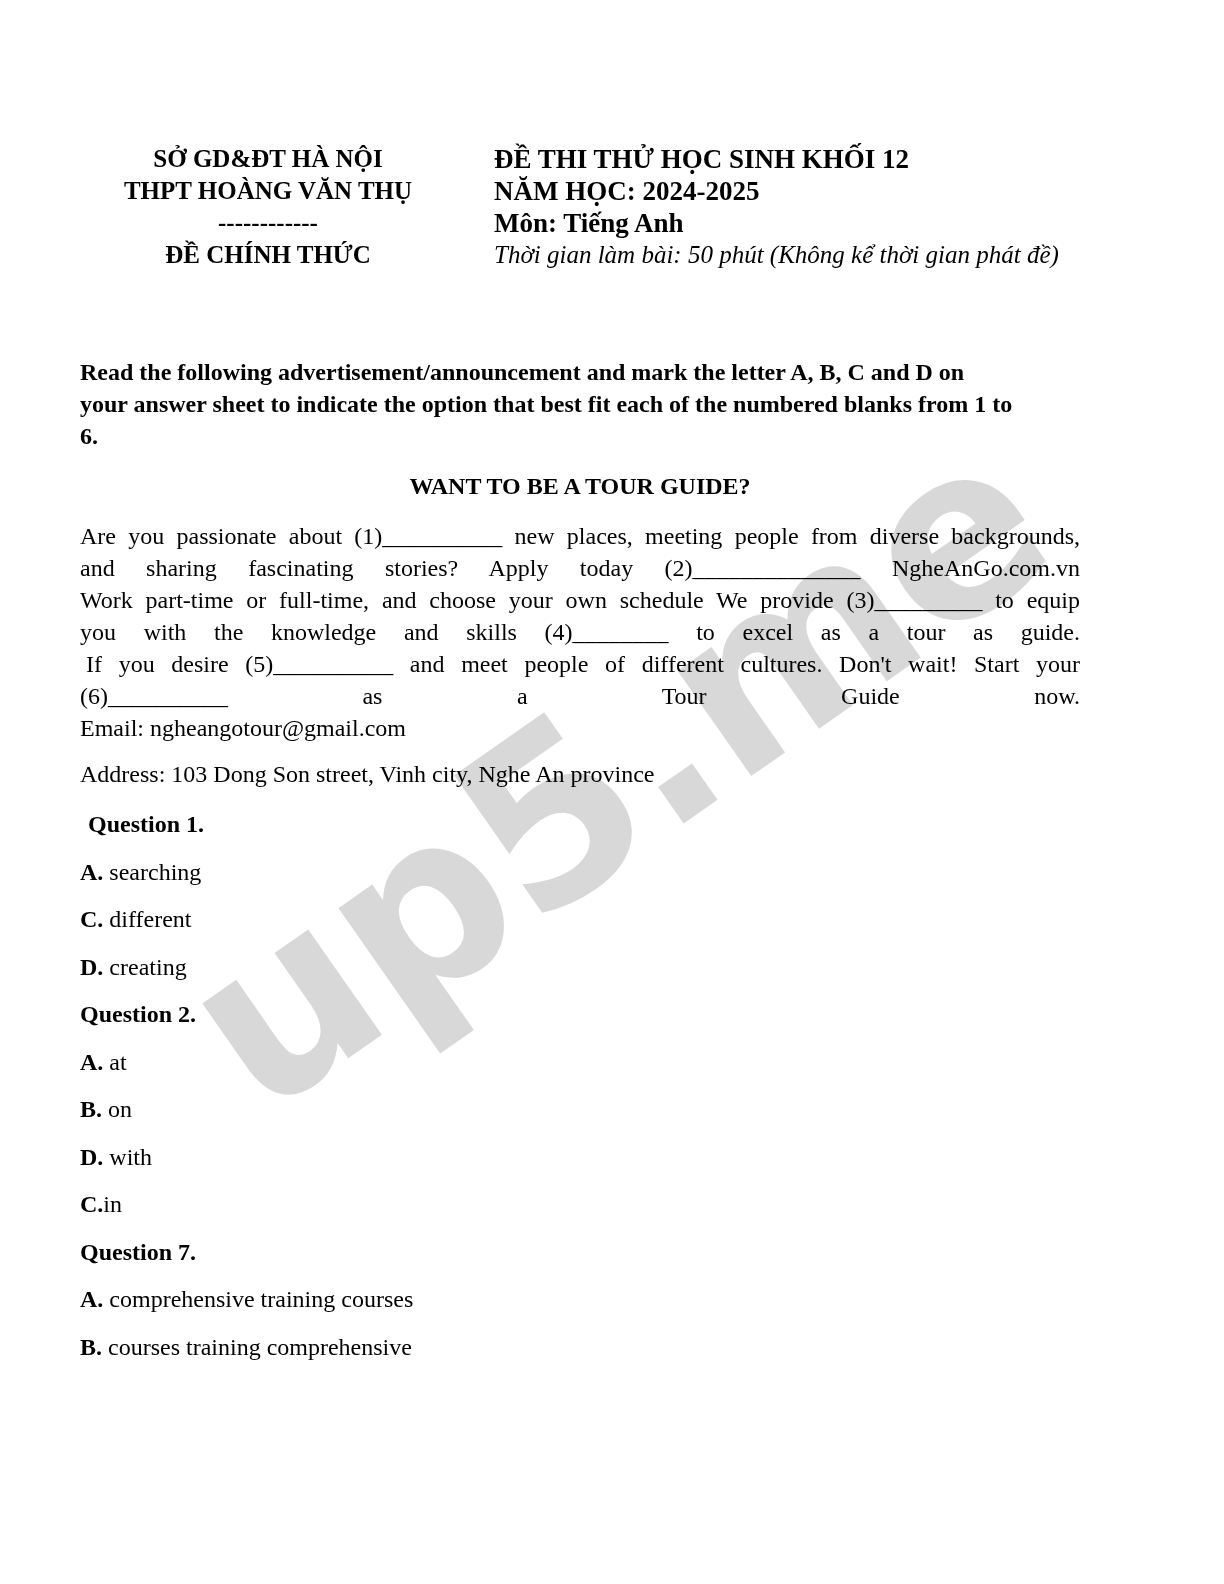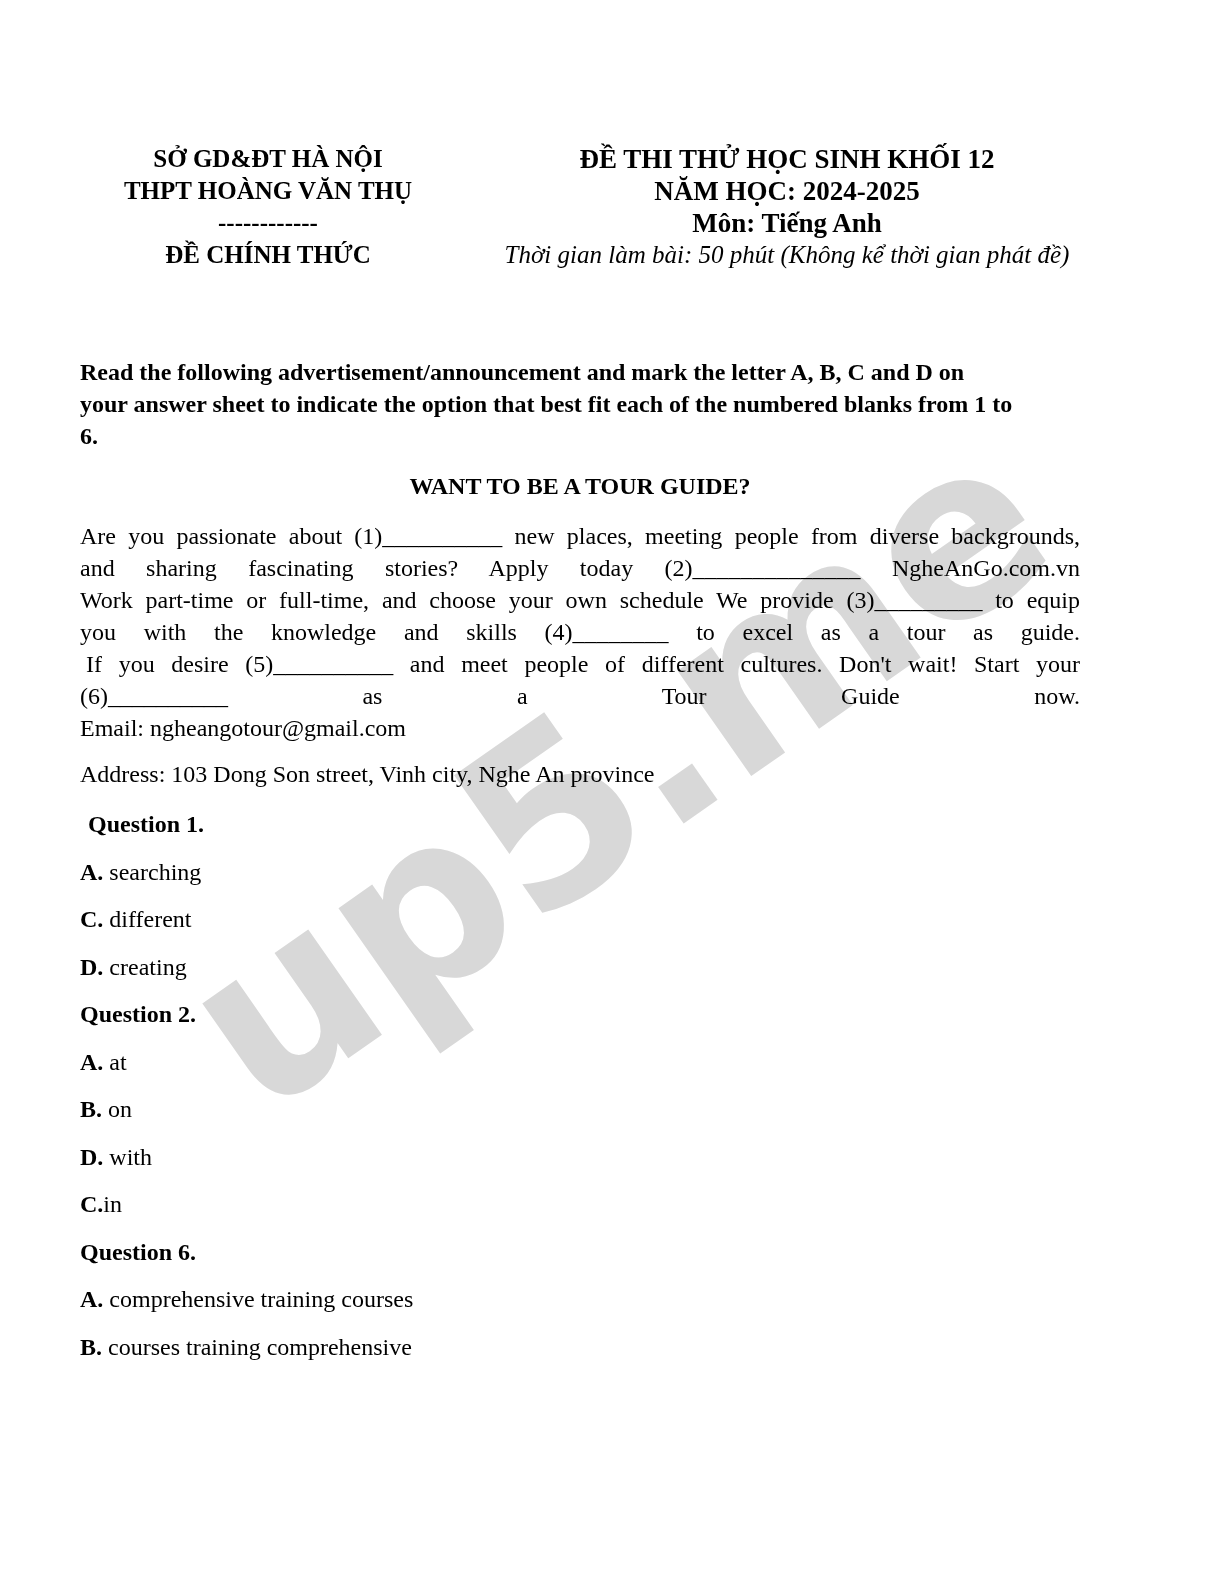--- a/index.html
+++ b/index.html
@@ -24,21 +24,21 @@
     white-space:nowrap;
     user-select:none;
   }
   .content {
     position:relative; z-index:1;
     padding:143px 144px 0 80px;
   }
   
   .header { display:flex; }
   .h-left { width:376px; text-align:center; }
-  .h-right { flex:1; text-align:center; padding-left:38px; }
+  .h-right { flex:1; padding-left:38px; }
   .h-line { line-height:32px; font-weight:bold; white-space:nowrap; font-size:25px; }
   .h-right .h-big { font-size:27px; }
   .h-italic { font-weight:normal; font-style:italic; font-size:25px; }
   
   .instr { margin-top:85px; font-weight:bold; font-size:24px; }
   .instr .line { line-height:32px; }
   
   .pass-title { margin-top:18px; text-align:center; font-weight:bold; font-size:24px; line-height:32px; }
   .passage { margin-top:18px; font-size:24px; }
   .passage .jline {
@@ -107,19 +107,19 @@
       <div class="line"><span class="okey">A.</span><span> searching</span></div>
       <div class="line"><span class="okey">C.</span><span> different</span></div>
       <div class="line"><span class="okey">D.</span><span> creating</span></div>
 
       <div class="line qhead">Question 2.</div>
       <div class="line"><span class="okey">A.</span><span> at</span></div>
       <div class="line"><span class="okey">B.</span><span> on</span></div>
       <div class="line"><span class="okey">D.</span><span> with</span></div>
       <div class="line"><span class="okey">C.</span><span>in</span></div>
 
-      <div class="line qhead">Question 6.</div>
+      <div class="line qhead">Question 7.</div>
       <div class="line"><span class="okey">A.</span><span> comprehensive training courses</span></div>
       <div class="line"><span class="okey">B.</span><span> courses training comprehensive</span></div>
 
     </div>
   </div>
 </div>
 
 </body></html>

